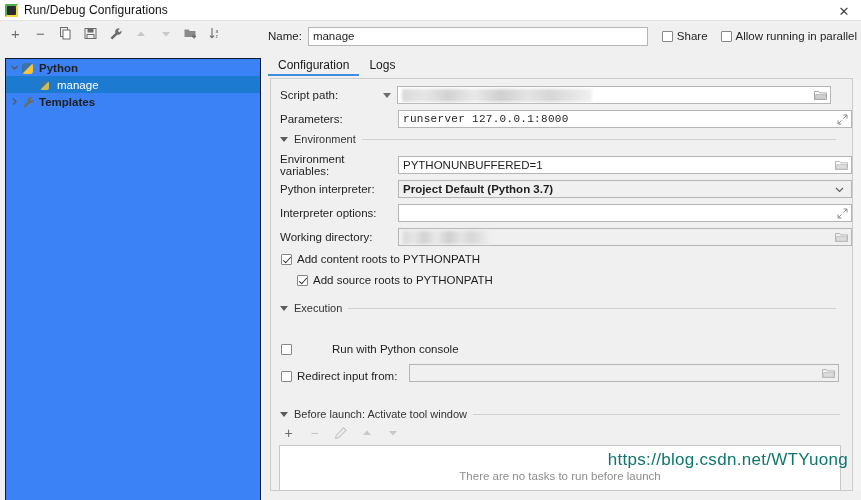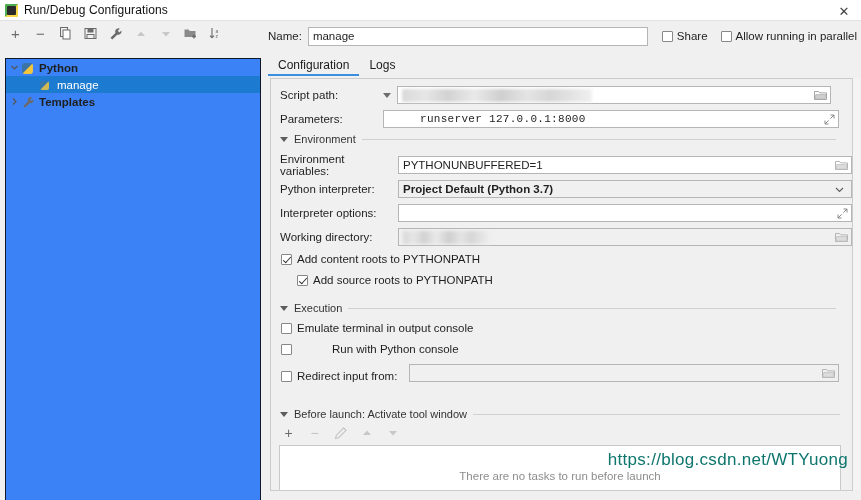--- a/index.html
+++ b/index.html
@@ -372,21 +372,21 @@
           <svg width="13" height="11" viewBox="0 0 13 11">
               <path d="M0.5 1.5h4l1.2 1.4h6.8v6.6H0.5z" fill="none" stroke="#a5a5a5"></path>
               <path d="M1.8 4.6h10.2l-1.2 4.6H0.8z" fill="#cfcfcf" stroke="#a5a5a5" stroke-width=".6"></path>
             </svg>
         </span>
       </div>
     </div>
 
     <div class="row" style="top:30px; width:100%;">
       <span class="f-label">Parameters:</span>
-      <div class="field" style="width:456px; padding-left:32px;">
+      <div class="field" style="width:456px; margin-left:15px;">
         <span class="field-text mono">runserver 127.0.0.1:8000</span>
         <span class="expand-ic">
           <svg width="11" height="11" viewBox="0 0 11 11">
               <path d="M6.5 1h3.5v3.5M10 1 6.4 4.6M4.5 10H1V6.5M1 10l3.6-3.6" stroke="#8a8a8a" stroke-width="1" fill="none"></path>
             </svg>
         </span>
       </div>
     </div>
 
     <div class="section" style="top:54px; width:556px;">
@@ -453,24 +453,20 @@
       <span class="cbox checked"></span>
       <span class="cb-text">Add source roots to PYTHONPATH</span>
     </div>
 
     <div class="section" style="top:223px; width:556px;">
       <span class="sec-arrow"></span>
       <span class="sec-title">Execution</span>
       <span class="sec-line"></span>
     </div>
 
-    <div class="cb-row" style="top:243px;">
-      <span class="cbox"></span>
-      <span class="cb-text">Emulate terminal in output console</span>
-    </div>
     <div class="cb-row" style="top:264px;gap:40px;">
       <span class="cbox"></span>
       <span class="cb-text">Run with Python console</span>
     </div>
 
     <div class="cb-row" style="top:285px; width:560px;">
       <span class="cbox"></span>
       <span class="cb-text">Redirect input from:</span>
       <div class="field grey" style="width:430px; margin-left:7px;">
         <span class="field-text"></span>

